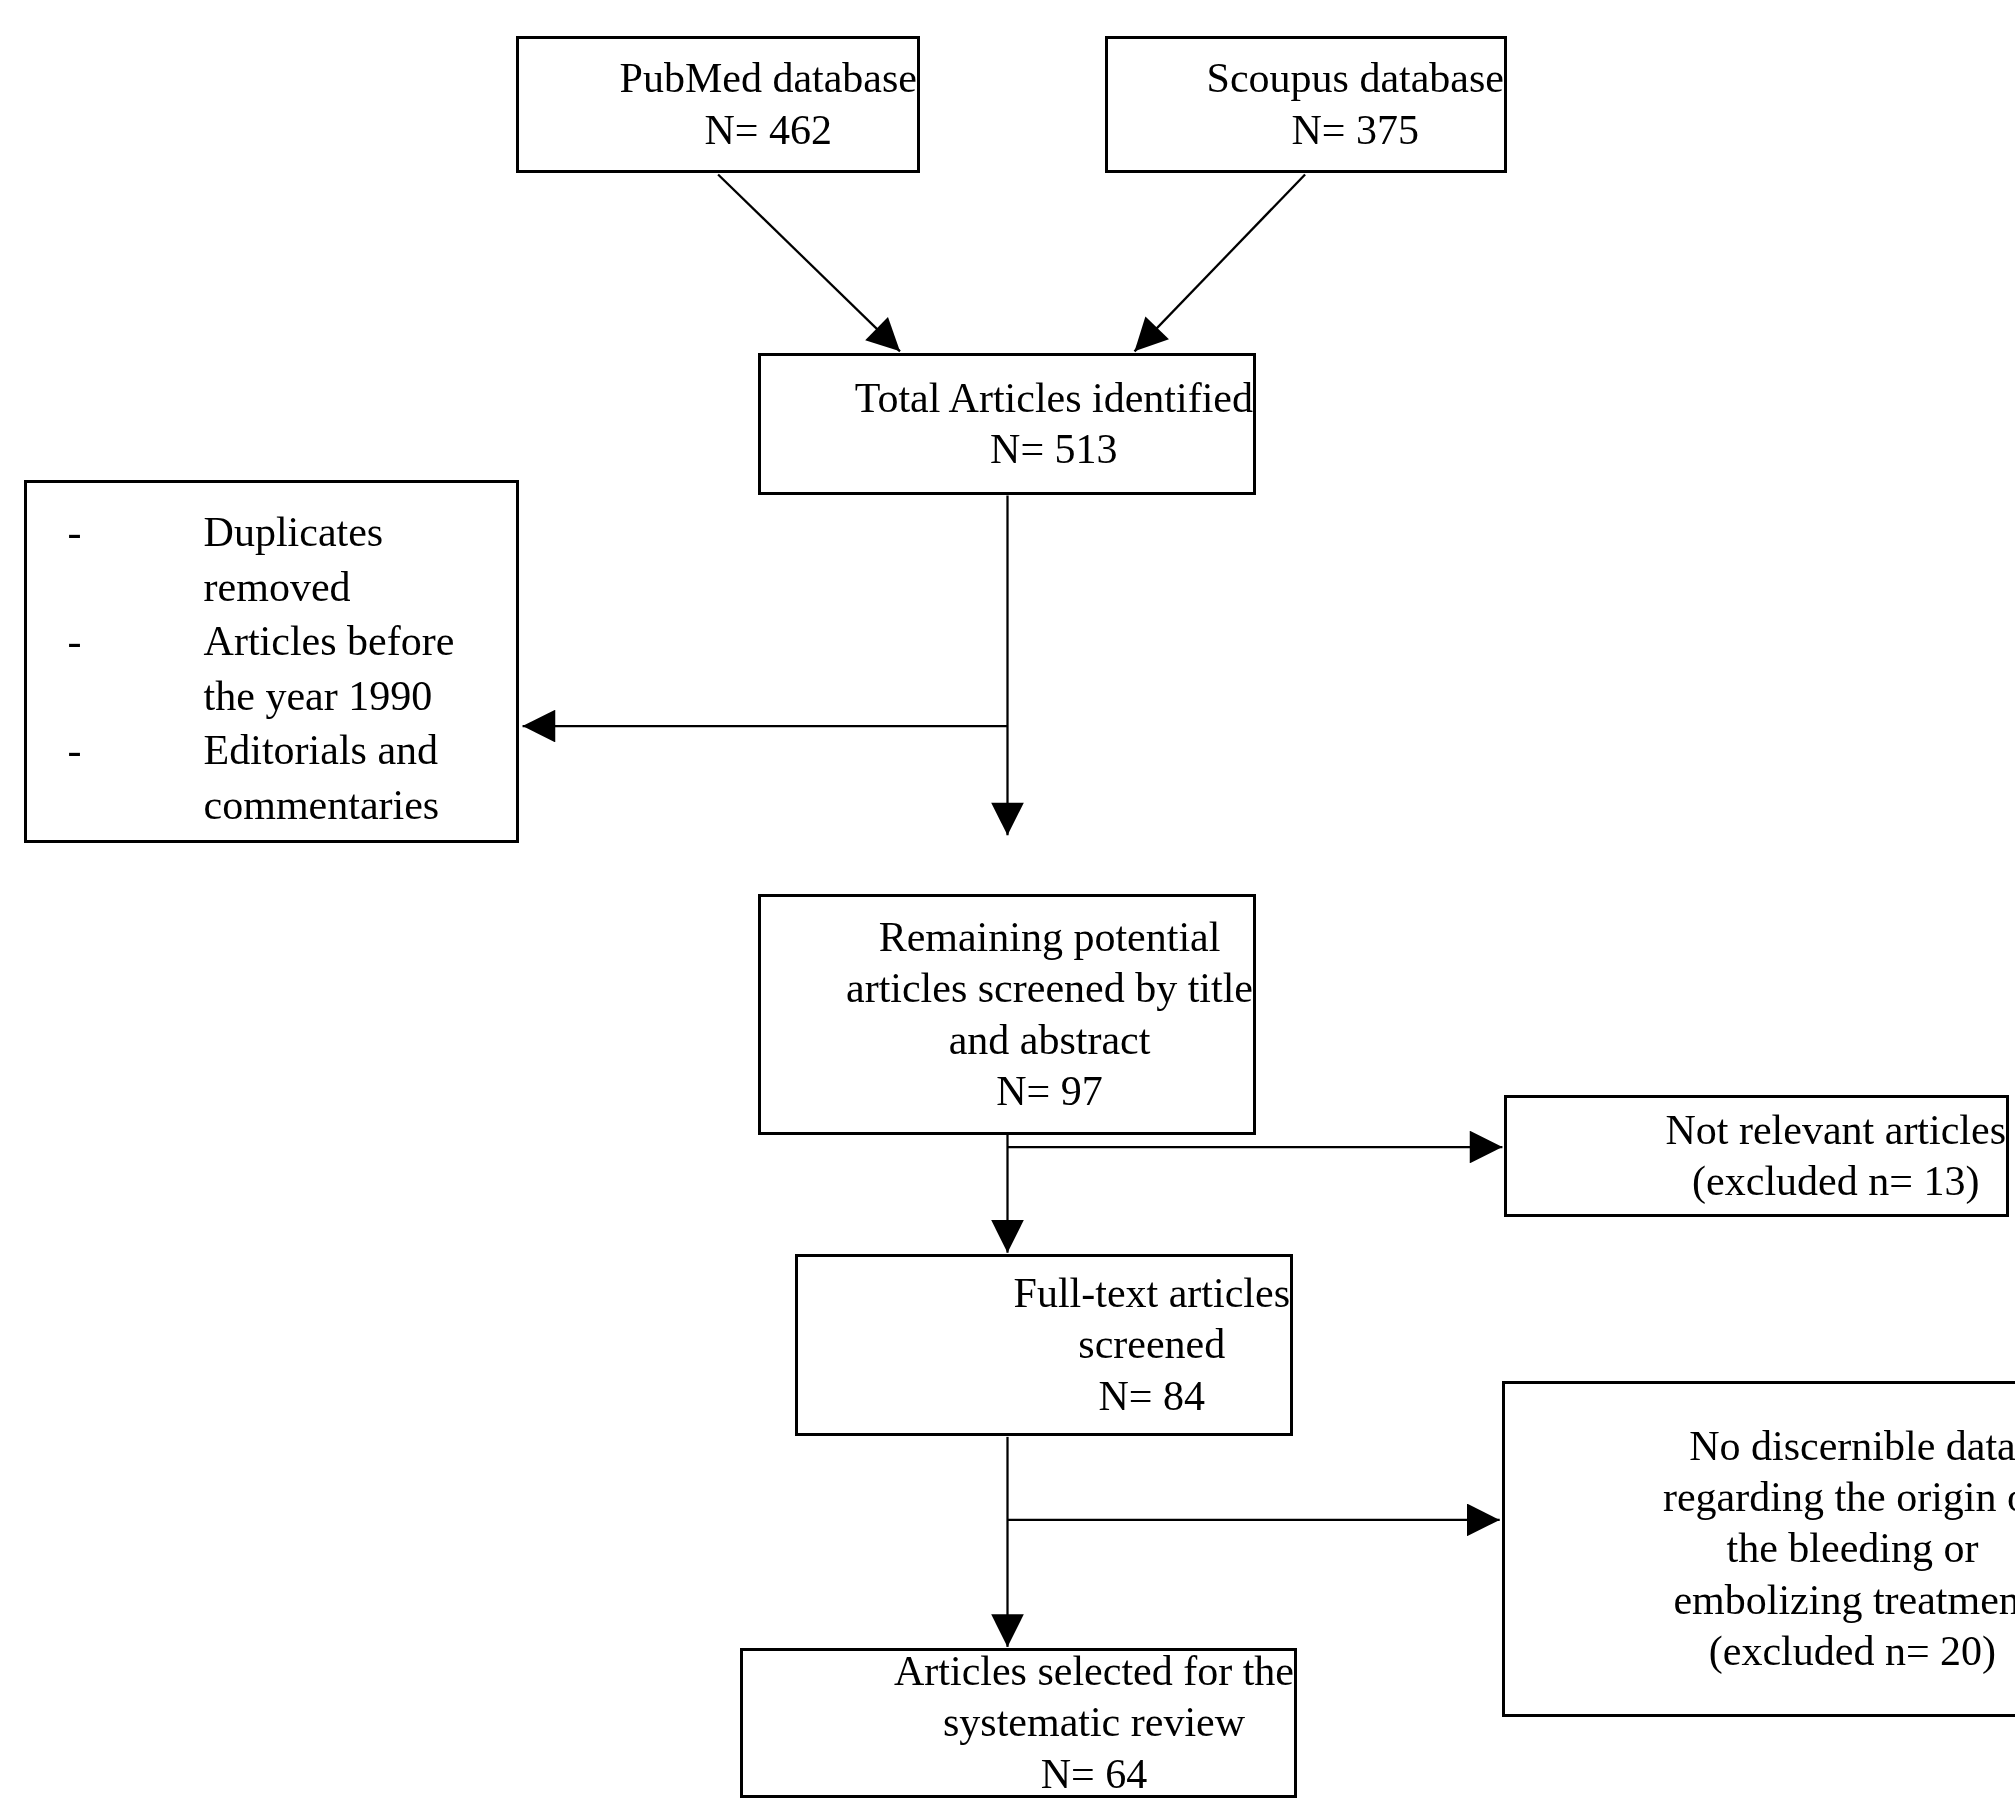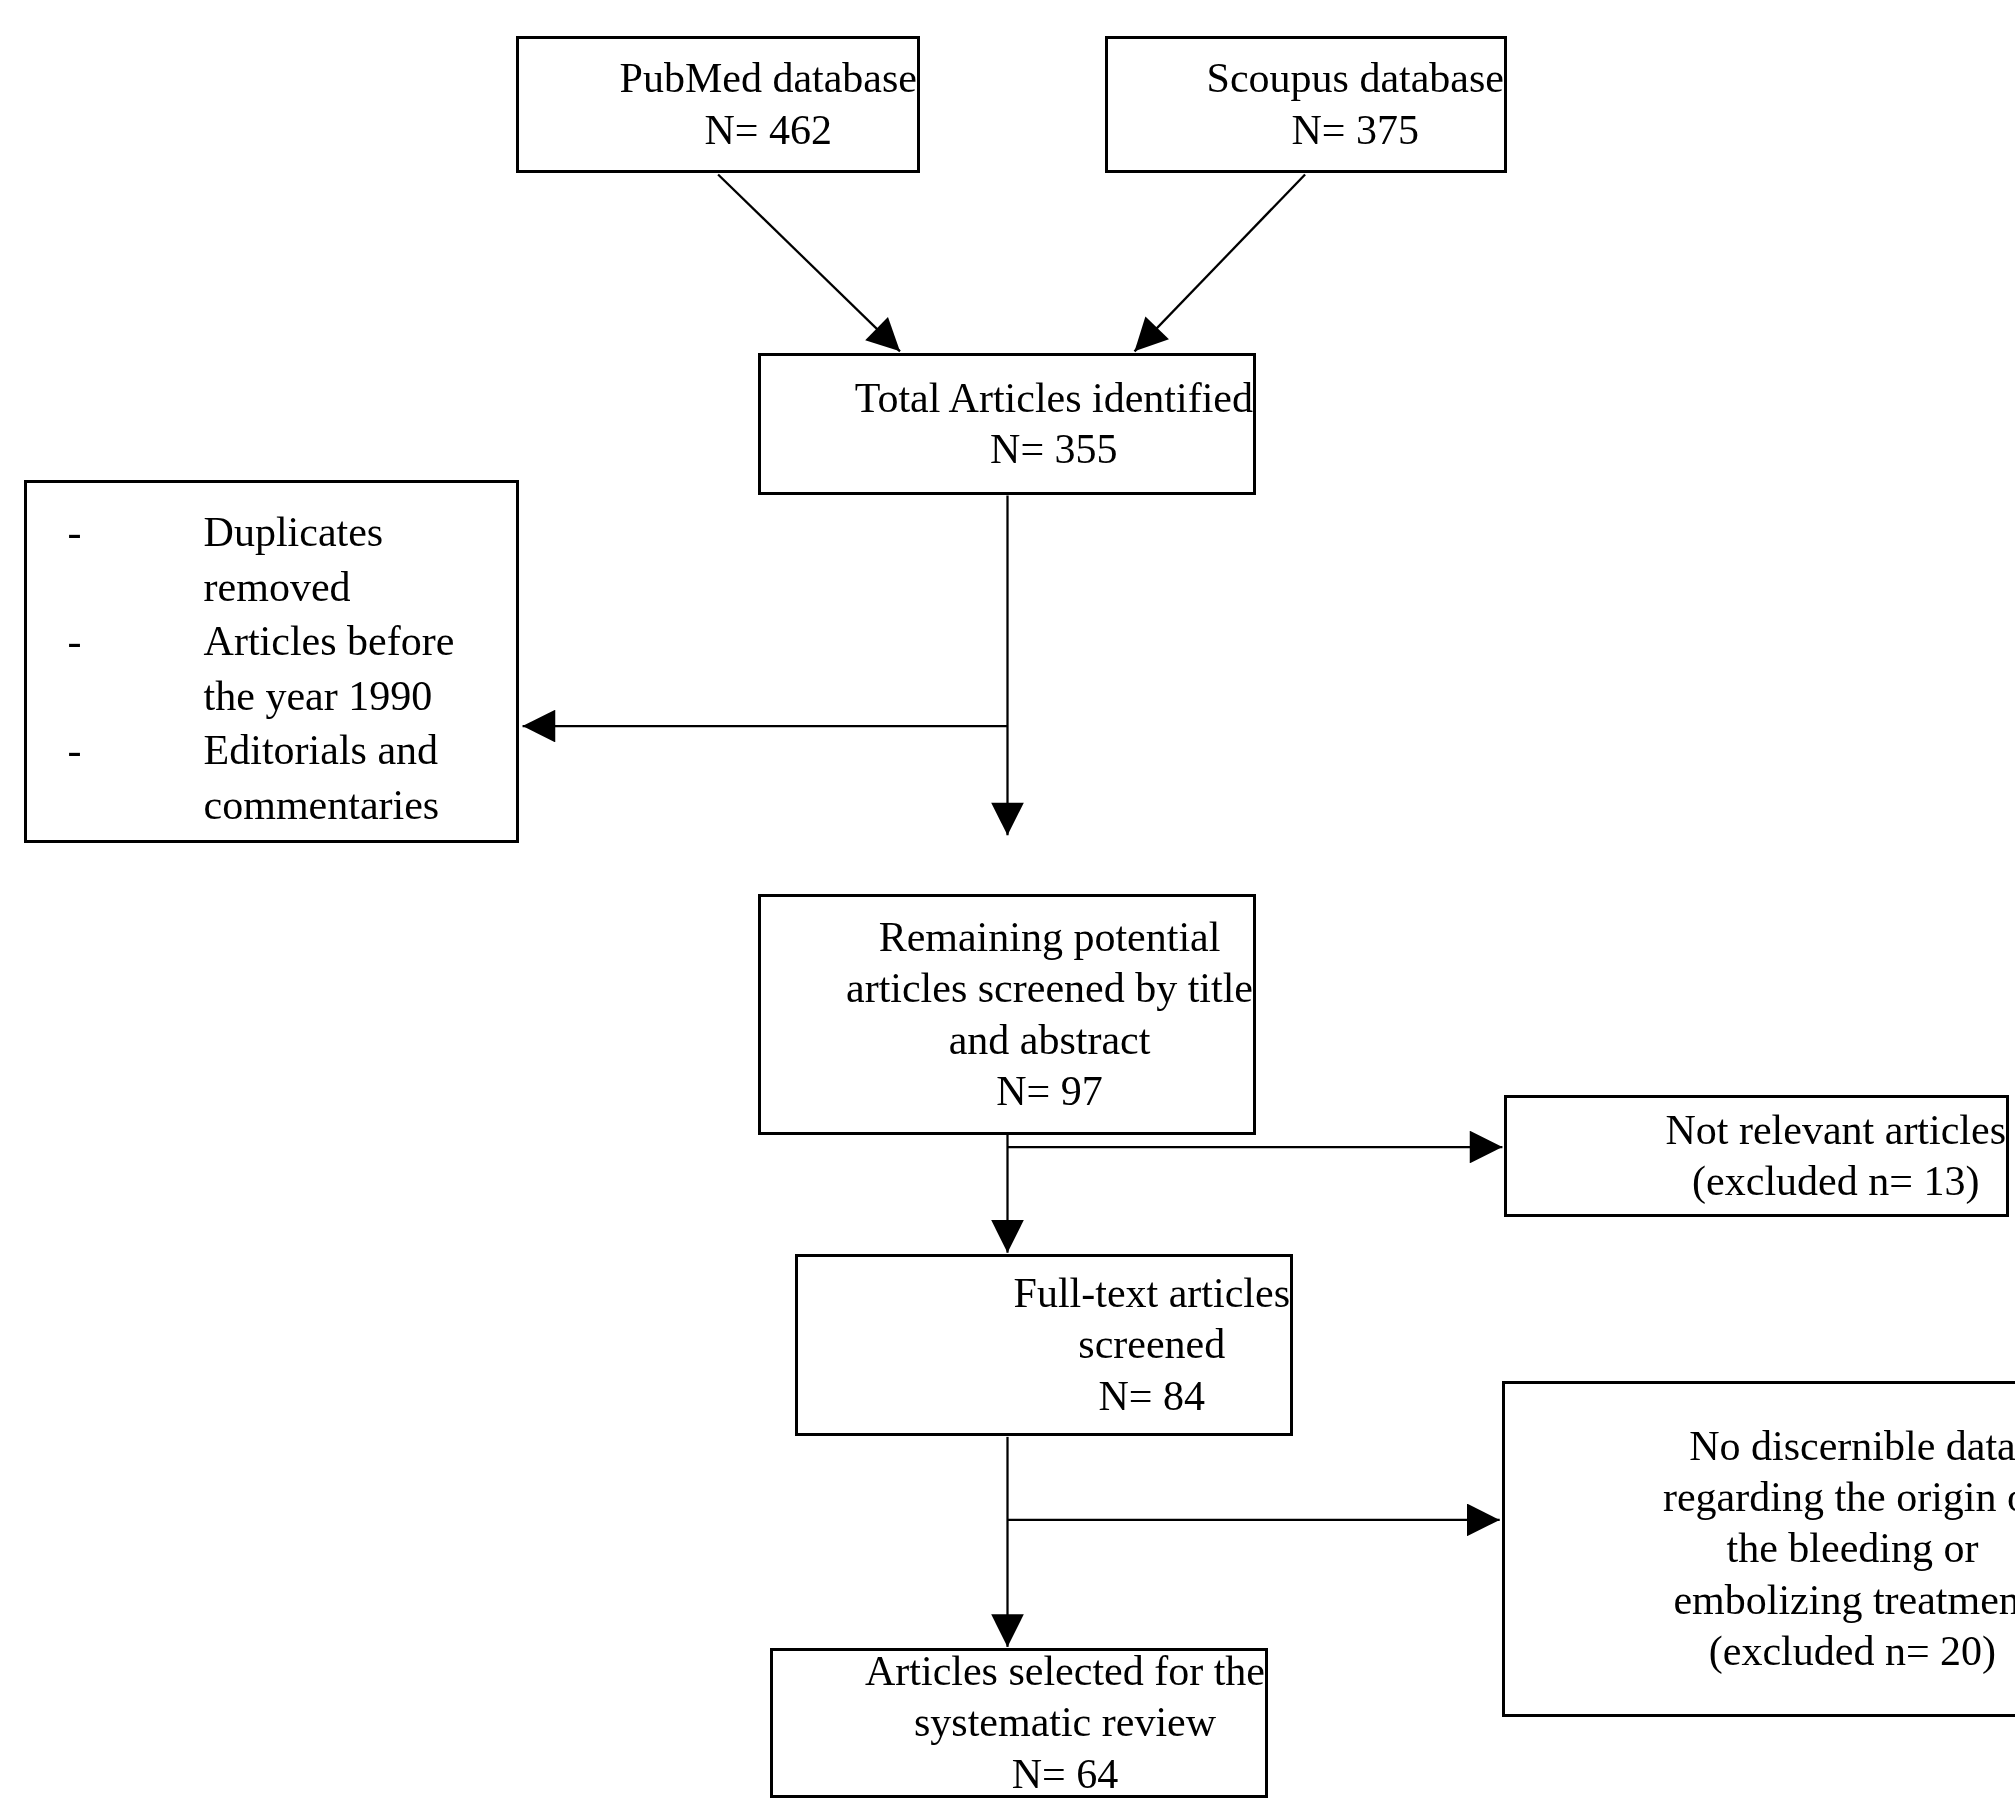--- a/index.html
+++ b/index.html
@@ -45,21 +45,21 @@
   #box-pubmed      { left: 516px; top: 36px;   width: 404px;  height: 137px; }
   #box-scopus      { left: 1105px; top: 36px;   width: 402px;  height: 137px; }
   #box-total       { left: 758px; top: 353px;  width: 498px; height: 142px; }
   #box-exclusions  { left: 23.6px;   top: 480px; width: 495px; height: 363px;
                      flex-direction: column; align-items: stretch;
                      justify-content: flex-start; padding: 22px 13.6px 0 41px; }
   #box-remaining   { left: 758px; top: 874px; width: 498px; height: 241px; margin-top: 20px; }
   #box-notrelevant { left: 1504px; top: 1095px; width: 505px; height: 122px; padding-left: 44px; }
   #box-fulltext    { left: 758px; top: 1254px; width: 498px; height: 182px; margin-left: 37px; }
   #box-nodata      { left: 1502px; top: 1381px; width: 543px; height: 336px; }
-  #box-selected    { left: 770px; top: 1648px; width: 498px; height: 150px; padding-left: 36px; }
+  #box-selected    { left: 740px; top: 1648px; width: 557px; height: 150px; padding-left: 36px; }
 
   .bullet-row {
     display: flex;
     align-items: flex-start;
   }
   .bullet {
     flex: 0 0 136px;
     width: 136px;
     font-size: 42px;
     line-height: 1.3;
@@ -97,21 +97,21 @@
 N= 462</span>
   </div>
 
   <div class="box" id="box-scopus">
     <span class="box-text">Scoupus database
 N= 375</span>
   </div>
 
   <div class="box" id="box-total">
     <span class="box-text">Total Articles identified
-N= 355</span>
+N= 513</span>
   </div>
 
   <div class="box" id="box-exclusions">
     <div class="bullet-row">
       <span class="bullet">-</span>
       <span class="bullet-text">Duplicates
 removed</span>
     </div>
     <div class="bullet-row">
       <span class="bullet">-</span>

